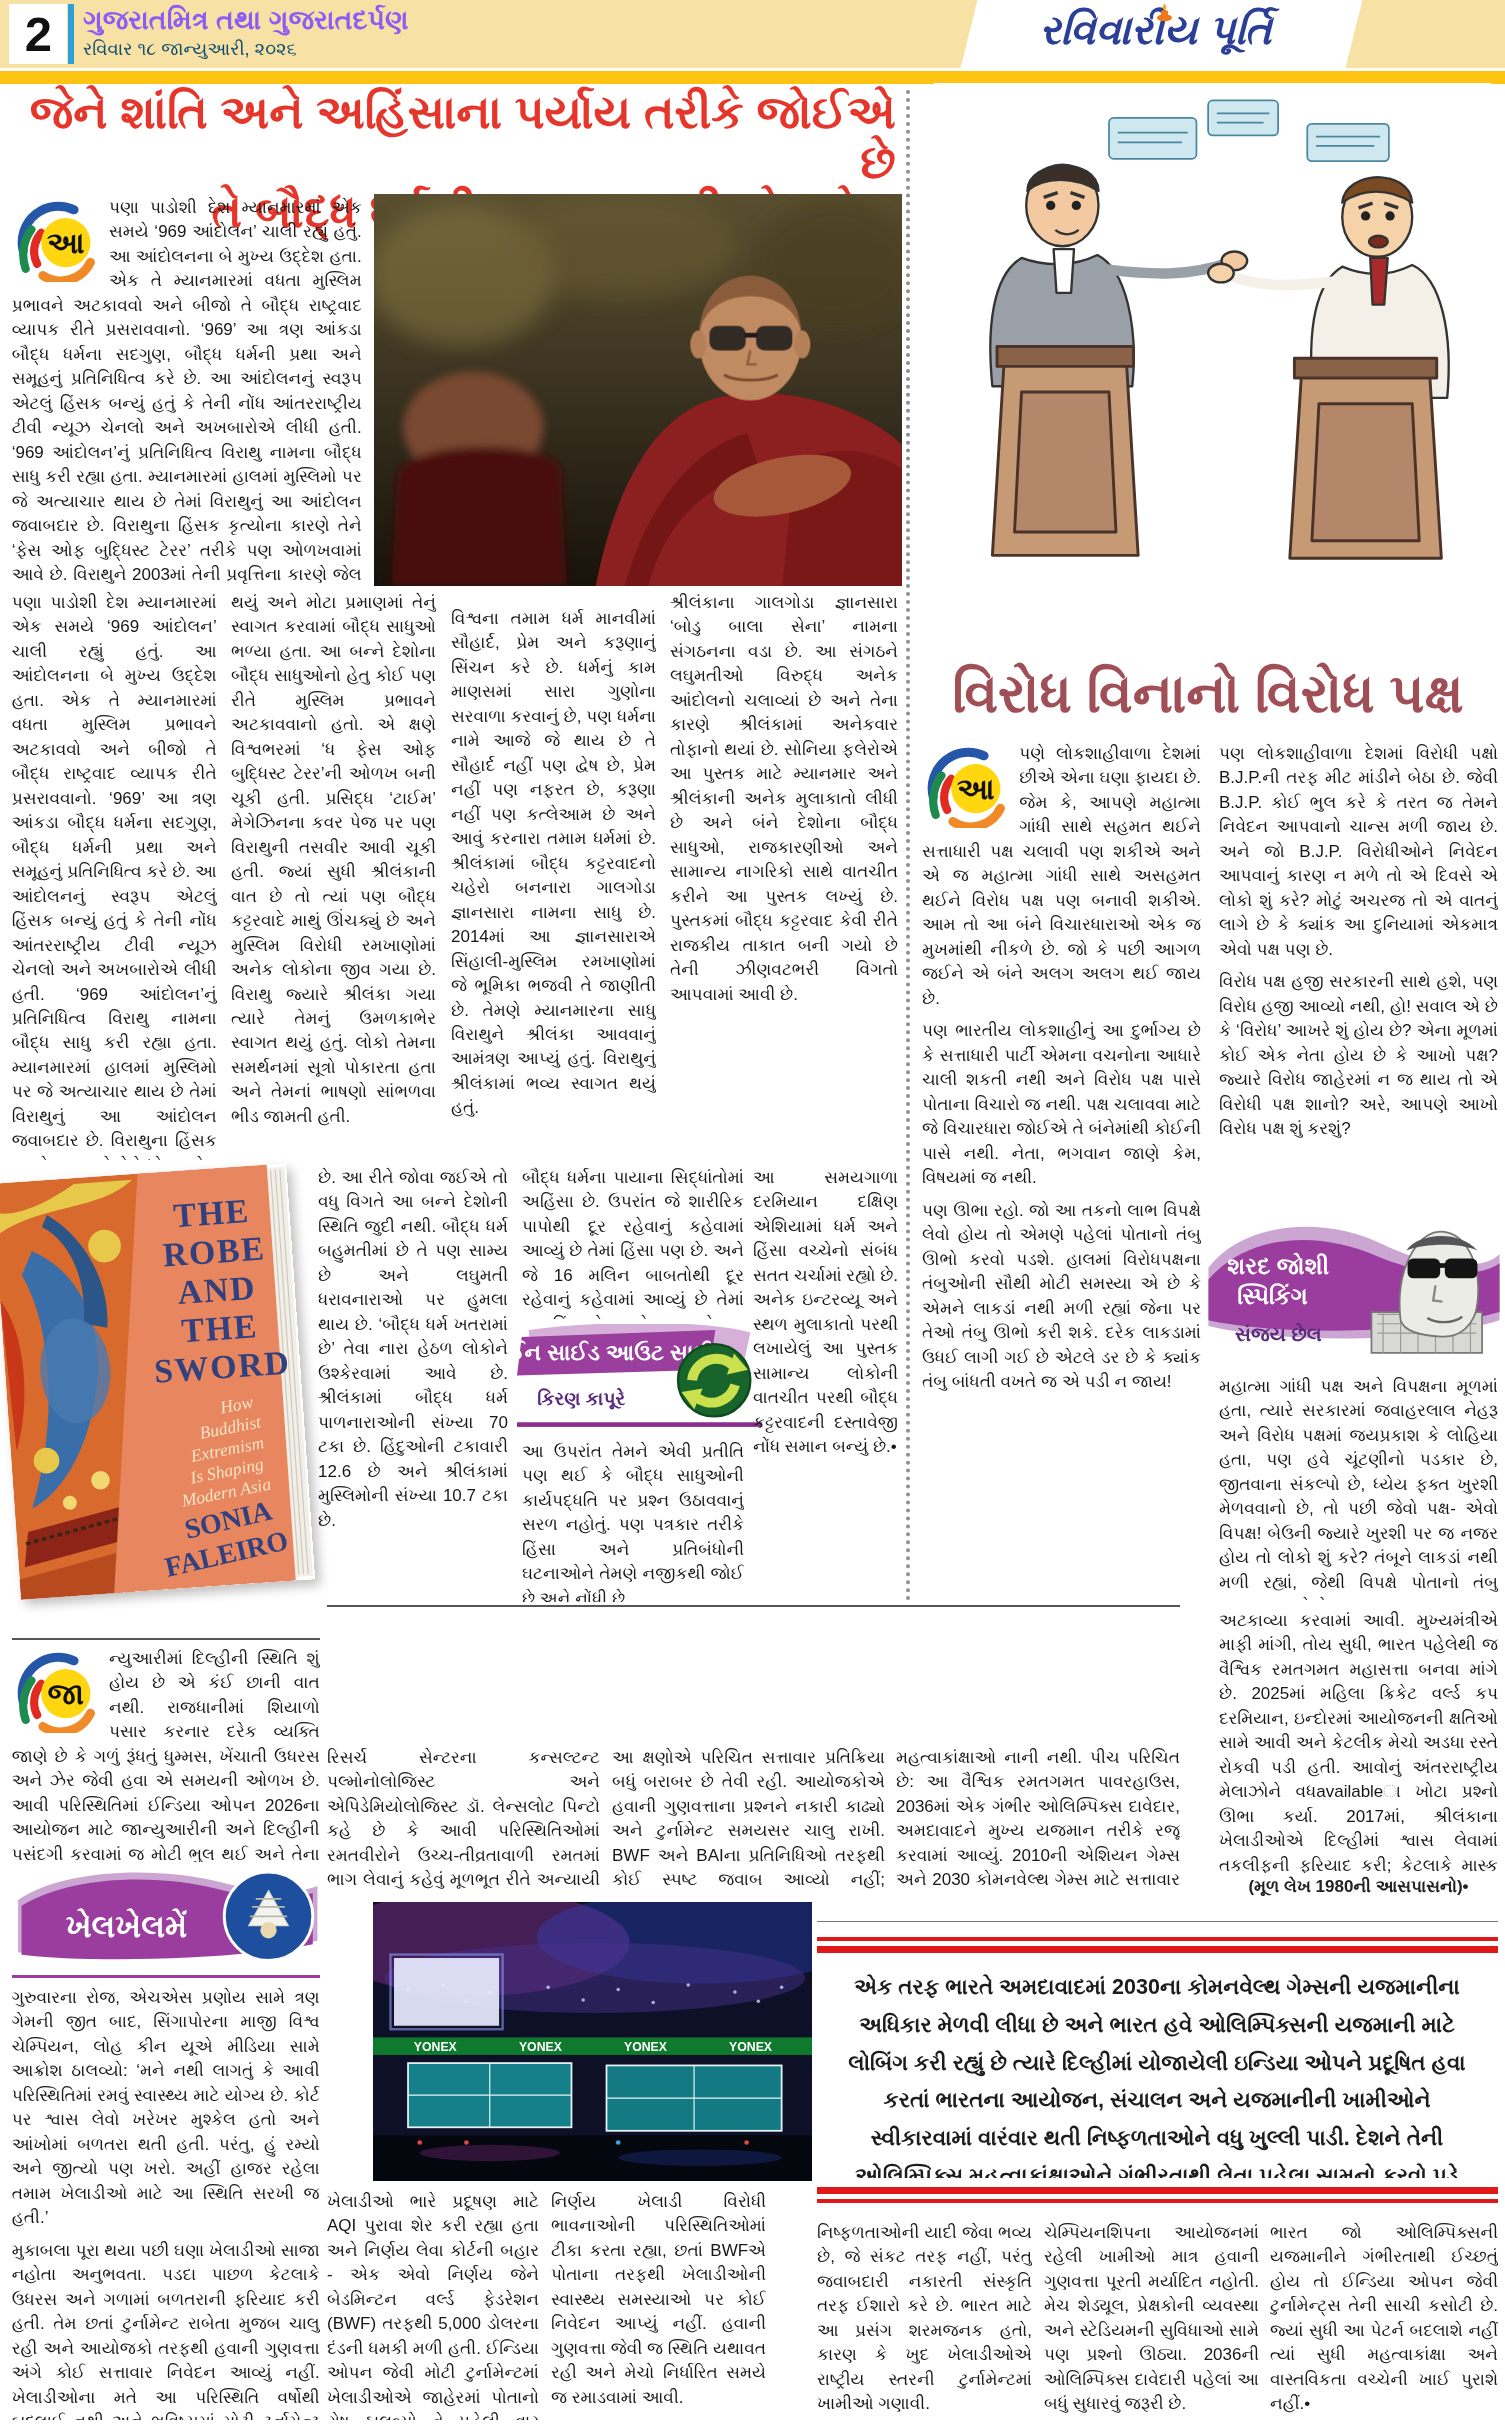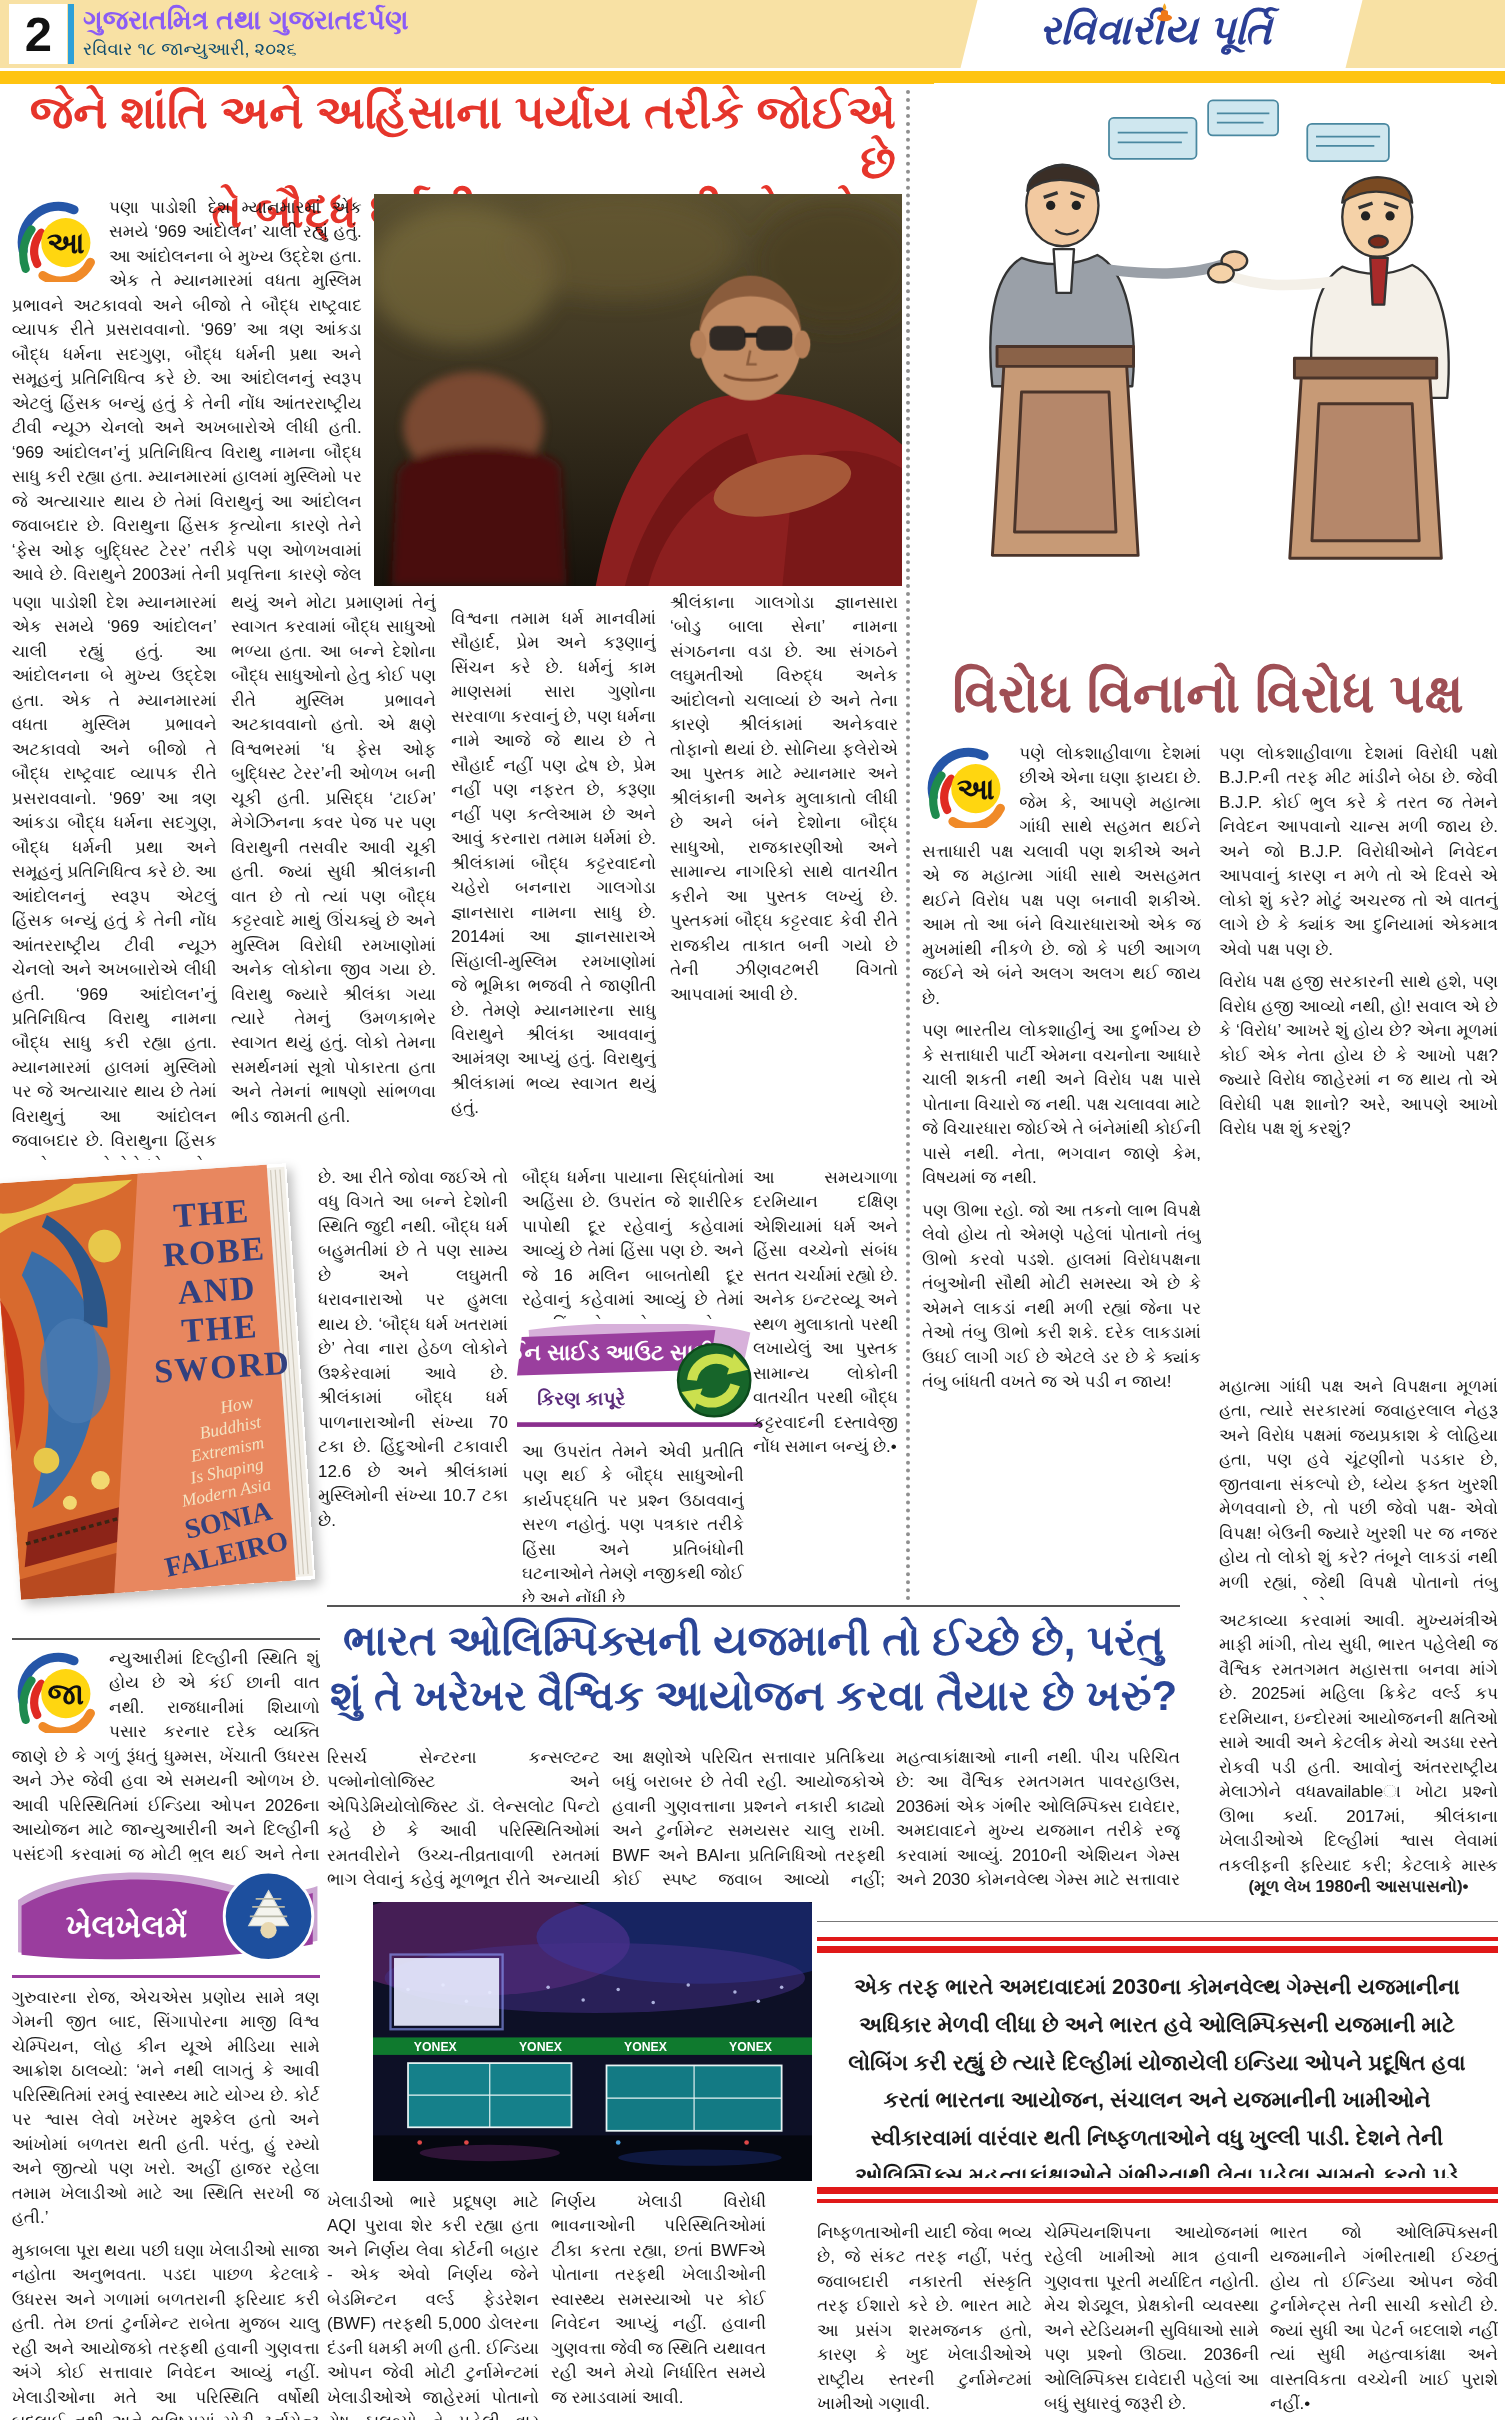--- a/index.html
+++ b/index.html
@@ -270,30 +270,46 @@
     <p>પણે લોકશાહીવાળા દેશમાં છીએ એના ઘણા ફાયદા છે. જેમ કે, આપણે મહાત્મા ગાંધી સાથે સહમત થઈને સત્તાધારી પક્ષ ચલાવી પણ શકીએ અને એ જ મહાત્મા ગાંધી સાથે અસહમત થઈને વિરોધ પક્ષ પણ બનાવી શકીએ. આમ તો આ બંને વિચારધારાઓ એક જ મુખમાંથી નીકળે છે. જો કે પછી આગળ જઈને એ બંને અલગ અલગ થઈ જાય છે.</p>
     <p>પણ ભારતીય લોકશાહીનું આ દુર્ભાગ્ય છે કે સત્તાધારી પાર્ટી એમના વચનોના આધારે ચાલી શકતી નથી અને વિરોધ પક્ષ પાસે પોતાના વિચારો જ નથી. પક્ષ ચલાવવા માટે જે વિચારધારા જોઈએ તે બંનેમાંથી કોઈની પાસે નથી. નેતા, ભગવાન જાણે કેમ, વિષયમાં જ નથી.</p>
     <p>પણ ઊભા રહો. જો આ તકનો લાભ વિપક્ષે લેવો હોય તો એમણે પહેલાં પોતાનો તંબુ ઊભો કરવો પડશે. હાલમાં વિરોધપક્ષના તંબુઓની સૌથી મોટી સમસ્યા એ છે કે એમને લાકડાં નથી મળી રહ્યાં જેના પર તેઓ તંબુ ઊભો કરી શકે. દરેક લાકડામાં ઉધઈ લાગી ગઈ છે એટલે ડર છે કે ક્યાંક તંબુ બાંધતી વખતે જ એ પડી ન જાય!</p>
   </div>
 
   <div class="abs bodytxt" style="left:1219px;top:742px;width:279px;height:451px;">
     <p>પણ લોકશાહીવાળા દેશમાં વિરોધી પક્ષો B.J.P.ની તરફ મીટ માંડીને બેઠા છે. જેવી B.J.P. કોઈ ભુલ કરે કે તરત જ તેમને નિવેદન આપવાનો ચાન્સ મળી જાય છે. અને જો B.J.P. વિરોધીઓને નિવેદન આપવાનું કારણ ન મળે તો એ દિવસે એ લોકો શું કરે? મોટું અચરજ તો એ વાતનું લાગે છે કે ક્યાંક આ દુનિયામાં એકમાત્ર એવો પક્ષ પણ છે.</p>
     <p>વિરોધ પક્ષ હજી સરકારની સાથે હશે, પણ વિરોધ હજી આવ્યો નથી, હો! સવાલ એ છે કે ‘વિરોધ’ આખરે શું હોય છે? એના મૂળમાં કોઈ એક નેતા હોય છે કે આખો પક્ષ? જ્યારે વિરોધ જાહેરમાં ન જ થાય તો એ વિરોધી પક્ષ શાનો? અરે, આપણે આખો વિરોધ પક્ષ શું કરશું?</p>
   </div>
 
+  <div class="abs" style="left:1208px;top:1198px;width:292px;height:170px;">
+    <svg width="292" height="170" viewBox="0 0 500 292">
+      <path d="M0,120 C60,40 200,30 300,80 C400,128 480,120 500,96 L500,210 C380,250 120,250 0,220 Z" fill="#cba6d2"></path>
+      <path d="M0,140 C70,60 190,56 290,100 C390,142 470,134 500,112 L500,196 C360,236 120,236 0,210 Z" fill="#9a3d9e"></path>
+      <text x="120" y="130" text-anchor="middle" font-size="40" font-weight="bold" fill="#ffffff">શરદ જોશી</text>
+      <text x="110" y="182" text-anchor="middle" font-size="40" font-weight="bold" fill="#ffffff">સ્પિકિંગ</text>
+      <g>
+        <rect x="280" y="196" width="190" height="70" fill="#d8d8d4" stroke="#777" stroke-width="3"></rect>
+        <path d="M290,200 h170 M290,216 h170 M290,232 h170 M300,196 v70 M330,196 v70 M360,196 v70 M390,196 v70 M420,196 v70 M450,196 v70" stroke="#9a9a96" stroke-width="2"></path>
+        <path d="M330,210 C320,120 360,60 395,58 C440,56 470,110 462,180 C458,220 430,240 400,238 C365,236 336,230 330,210 Z" fill="#ececE6" stroke="#777" stroke-width="3"></path>
+        <path d="M340,90 C360,60 430,54 462,90 C430,76 370,78 340,90 Z" fill="#555"></path>
+        <rect x="342" y="104" width="56" height="34" rx="10" fill="#141414"></rect>
+        <rect x="406" y="104" width="56" height="34" rx="10" fill="#141414"></rect>
+        <rect x="396" y="112" width="12" height="8" fill="#141414"></rect>
+        <path d="M390,150 L386,176 L402,178" stroke="#888" stroke-width="4" fill="none"></path>
+        <path d="M376,206 C392,216 420,216 436,204" stroke="#666" stroke-width="4" fill="none"></path>
+      </g>
+      <text x="120" y="246" text-anchor="middle" font-size="34" font-weight="bold" fill="#5a2a7a">સંજય છેલ</text>
+    </svg>
+  </div>
 
   <div class="abs bodytxt" style="left:1219px;top:1375px;width:279px;height:225px;">
     <p>મહાત્મા ગાંધી પક્ષ અને વિપક્ષના મૂળમાં હતા, ત્યારે સરકારમાં જવાહરલાલ નેહરૂ અને વિરોધ પક્ષમાં જયપ્રકાશ કે લોહિયા હતા, પણ હવે ચૂંટણીનો પડકાર છે, જીતવાના સંકલ્પો છે, ધ્યેય ફક્ત ખુરશી મેળવવાનો છે, તો પછી જેવો પક્ષ- એવો વિપક્ષ! બેઉની જ્યારે ખુરશી પર જ નજર હોય તો લોકો શું કરે? તંબૂને લાકડાં નથી મળી રહ્યાં, જેથી વિપક્ષે પોતાનો તંબુ અલગ તાણ્યો છે.</p>
   </div>
 
   <div class="abs hr-dark" style="left:327px;top:1605px;width:853px;"></div>
-  <div class="abs hl-blue" style="left:327px;top:1614px;width:853px;">
-    <div>ભારત ઓલિમ્પિક્સની યજમાની તો ઈચ્છે છે, પરંતુ</div>
-    <div>શું તે ખરેખર વૈશ્વિક આયોજન કરવા તૈયાર છે ખરું?</div>
-  </div>
 
   <div class="abs hr-dark" style="left:11.7px;top:1638px;width:308px;"></div>
   <div class="abs bodytxt" style="left:11.7px;top:1647px;width:308px;height:215px;">
     <div class="dropcap-logo">
       <svg width="88" height="82" viewBox="0 0 100 100" style="font-size:29px">
         <path d="M10,62 A44,44 0 0 1 72,12" stroke="#2556a8" stroke-width="11" fill="none" stroke-linecap="round"></path>
         <path d="M13,84 A52,52 0 0 1 20,36" stroke="#1e8a4e" stroke-width="10" fill="none" stroke-linecap="round"></path>
         <path d="M27,78 A34,34 0 0 1 32,40" stroke="#e02a22" stroke-width="10" fill="none" stroke-linecap="round"></path>
         <path d="M34,92 A40,40 0 0 0 92,76" stroke="#f08a28" stroke-width="11" fill="none" stroke-linecap="round"></path>
         <circle cx="62" cy="52" r="30" fill="#ffd610"></circle>

